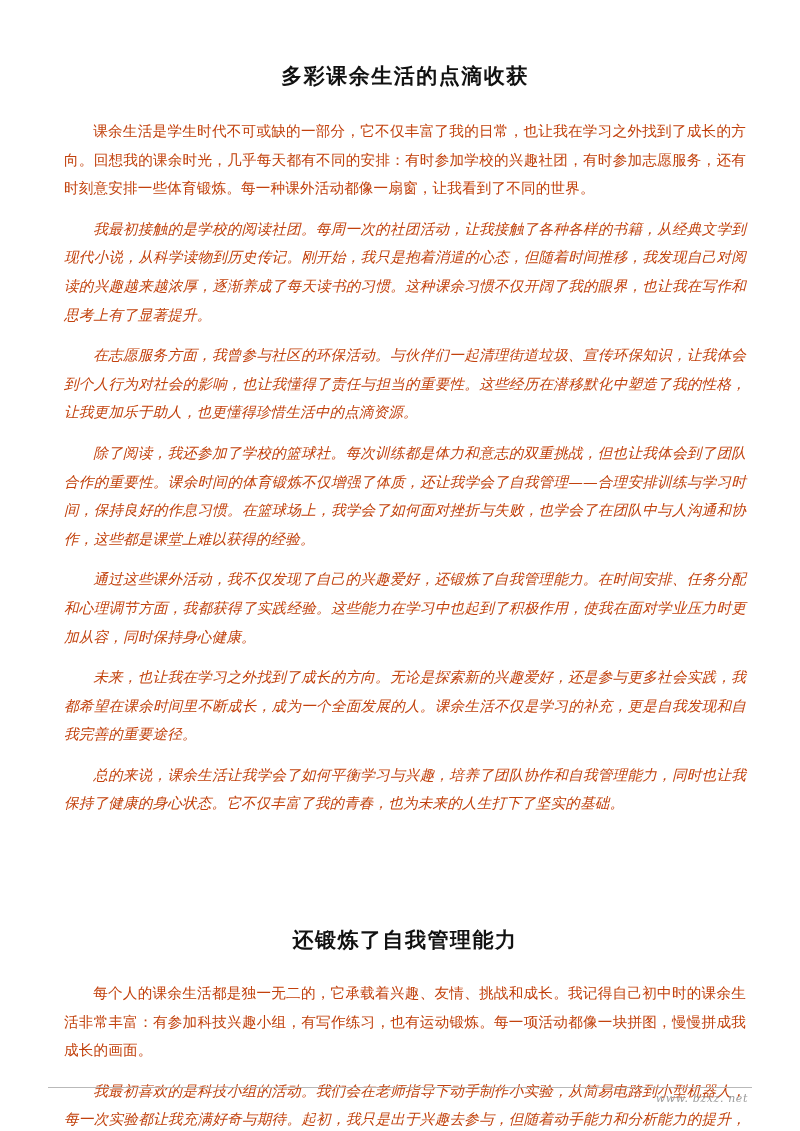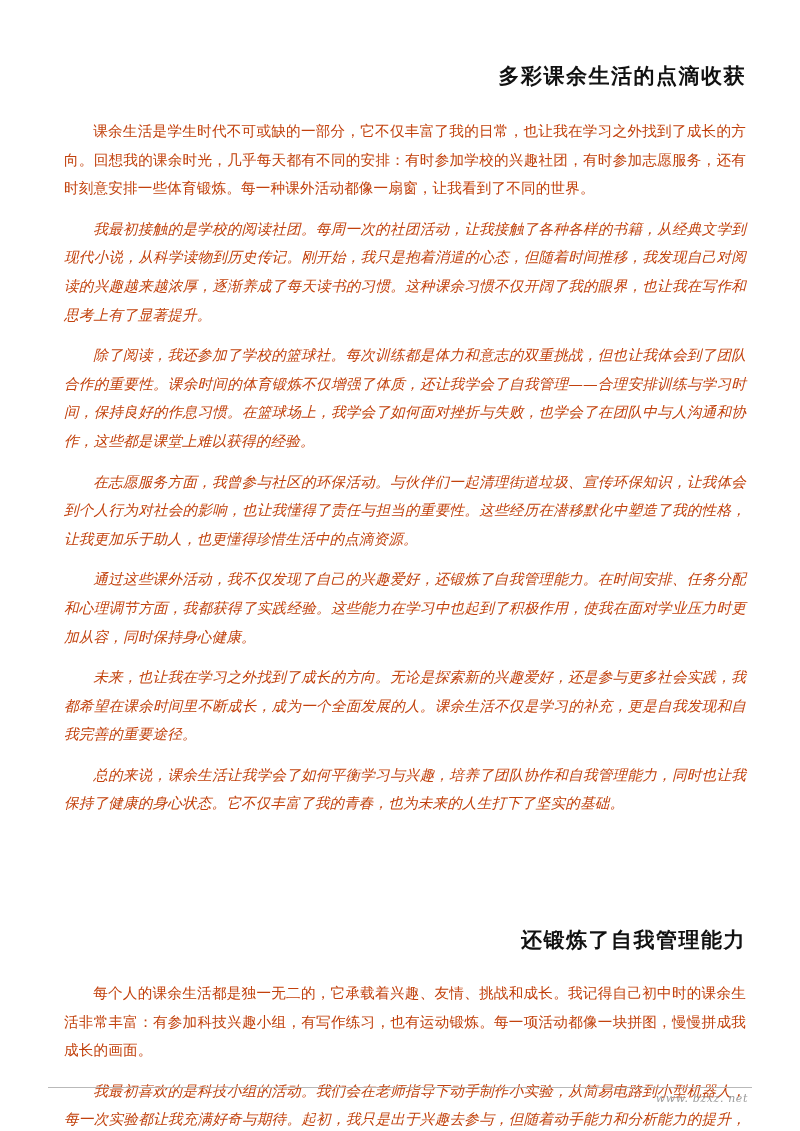--- a/index.html
+++ b/index.html
@@ -17,21 +17,21 @@
     font-family: "DejaVu Serif", "Liberation Serif", serif;
     color: #1a1a1a;
   }
   .content {
     position: absolute;
     left: 64px;
     top: 0;
     width: 682px;
   }
   .doc-title {
-    text-align: right;
+    text-align: center;
     font-family: "DejaVu Serif", "Liberation Serif", serif;
     font-weight: bold;
     font-size: 21px;
     letter-spacing: 1.5px;
     color: #111111;
     margin: 0;
     padding: 0;
   }
   .article-1 .doc-title { padding-top: 62px; }
   .article-2 .doc-title { padding-top: 62px; }
@@ -77,22 +77,22 @@
 
 <div class="page">
 
   <div class="content">
 
     <section class="article-1">
       <h1 class="doc-title">多彩课余生活的点滴收获</h1>
       <div class="body">
         <p class="para">课余生活是学生时代不可或缺的一部分，它不仅丰富了我的日常，也让我在学习之外找到了成长的方向。回想我的课余时光，几乎每天都有不同的安排：有时参加学校的兴趣社团，有时参加志愿服务，还有时刻意安排一些体育锻炼。每一种课外活动都像一扇窗，让我看到了不同的世界。</p>
         <p class="para">我最初接触的是学校的阅读社团。每周一次的社团活动，让我接触了各种各样的书籍，从经典文学到现代小说，从科学读物到历史传记。刚开始，我只是抱着消遣的心态，但随着时间推移，我发现自己对阅读的兴趣越来越浓厚，逐渐养成了每天读书的习惯。这种课余习惯不仅开阔了我的眼界，也让我在写作和思考上有了显著提升。</p>
+        <p class="para">在志愿服务方面，我曾参与社区的环保活动。与伙伴们一起清理街道垃圾、宣传环保知识，让我体会到个人行为对社会的影响，也让我懂得了责任与担当的重要性。这些经历在潜移默化中塑造了我的性格，让我更加乐于助人，也更懂得珍惜生活中的点滴资源。</p>
         <p class="para">除了阅读，我还参加了学校的篮球社。每次训练都是体力和意志的双重挑战，但也让我体会到了团队合作的重要性。课余时间的体育锻炼不仅增强了体质，还让我学会了自我管理——合理安排训练与学习时间，保持良好的作息习惯。在篮球场上，我学会了如何面对挫折与失败，也学会了在团队中与人沟通和协作，这些都是课堂上难以获得的经验。</p>
-        <p class="para">在志愿服务方面，我曾参与社区的环保活动。与伙伴们一起清理街道垃圾、宣传环保知识，让我体会到个人行为对社会的影响，也让我懂得了责任与担当的重要性。这些经历在潜移默化中塑造了我的性格，让我更加乐于助人，也更懂得珍惜生活中的点滴资源。</p>
         <p class="para">通过这些课外活动，我不仅发现了自己的兴趣爱好，还锻炼了自我管理能力。在时间安排、任务分配和心理调节方面，我都获得了实践经验。这些能力在学习中也起到了积极作用，使我在面对学业压力时更加从容，同时保持身心健康。</p>
         <p class="para">未来，也让我在学习之外找到了成长的方向。无论是探索新的兴趣爱好，还是参与更多社会实践，我都希望在课余时间里不断成长，成为一个全面发展的人。课余生活不仅是学习的补充，更是自我发现和自我完善的重要途径。</p>
         <p class="para">总的来说，课余生活让我学会了如何平衡学习与兴趣，培养了团队协作和自我管理能力，同时也让我保持了健康的身心状态。它不仅丰富了我的青春，也为未来的人生打下了坚实的基础。</p>
       </div>
     </section>
 
     <section class="article-2">
       <h1 class="doc-title">还锻炼了自我管理能力</h1>
       <div class="body">
         <p class="para">每个人的课余生活都是独一无二的，它承载着兴趣、友情、挑战和成长。我记得自己初中时的课余生活非常丰富：有参加科技兴趣小组，有写作练习，也有运动锻炼。每一项活动都像一块拼图，慢慢拼成我成长的画面。</p>

